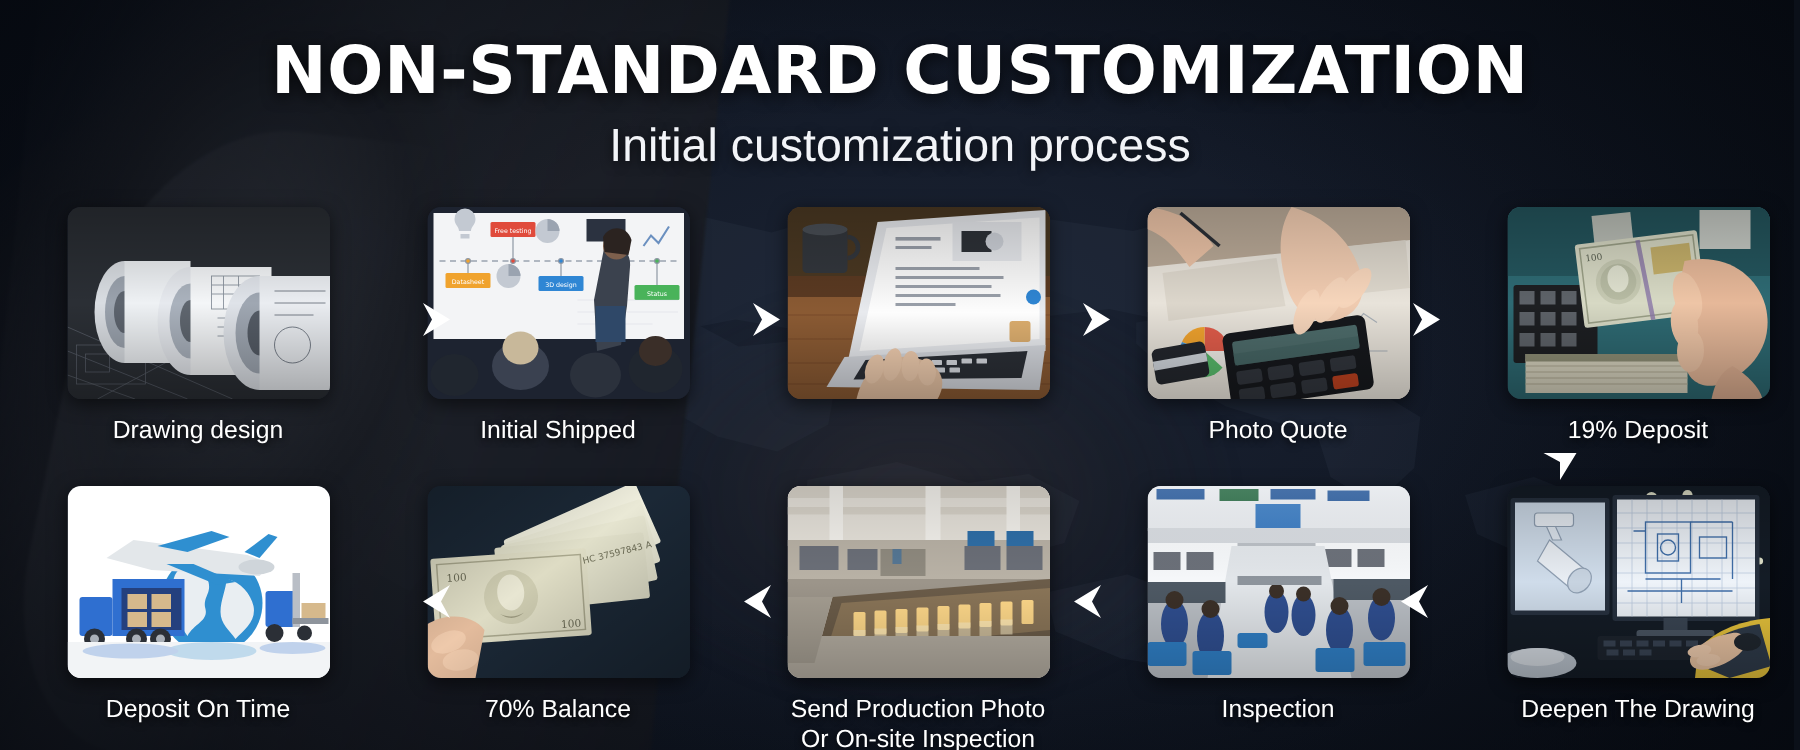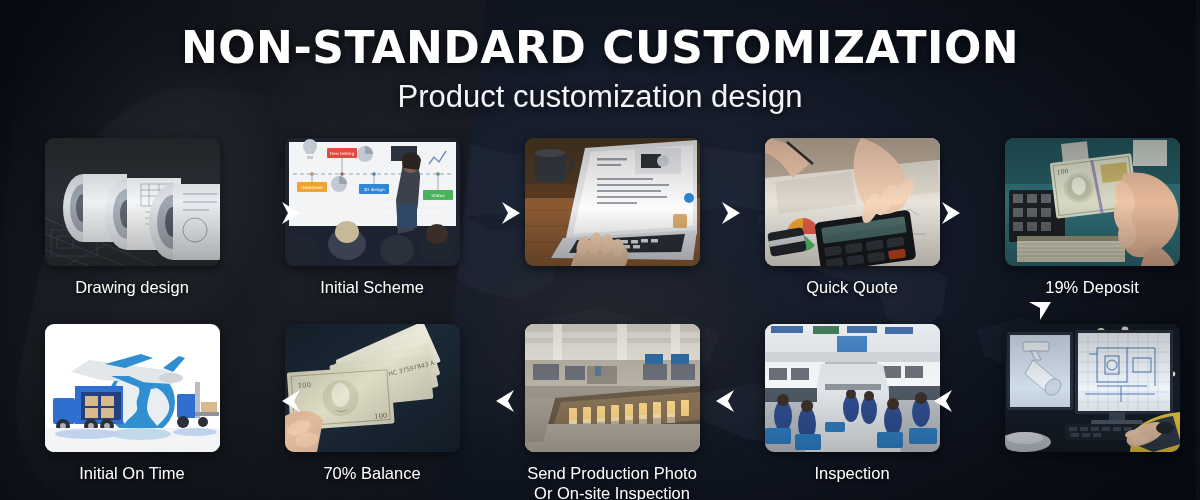--- a/index.html
+++ b/index.html
@@ -140,21 +140,21 @@
       </g>
     </svg>
   </div>
   <div class="bg-layer figure-left"></div>
   <div class="bg-layer figure-mid"></div>
   <div class="bg-layer figure-right"></div>
   <div class="bg-layer vignette"></div>
 
   <div class="heads">
     <div class="title">NON-STANDARD CUSTOMIZATION</div>
-    <div class="subtitle">Product customization design</div>
+    <div class="subtitle">Initial customization process</div>
   </div>
 
   <div class="row" id="row1">
 
     <div class="cell">
       <div class="thumb">
         <svg viewBox="0 0 175 128" preserveAspectRatio="none">
           <rect width="175" height="128" fill="#2b2f35"></rect>
           <g stroke="#6f7681" stroke-width=".5" opacity=".7">
             <path d="M0 96 L80 128 M0 112 L45 128 M20 128 L95 88 M0 80 L110 128"></path>
@@ -248,21 +248,21 @@
           <g fill="#20262f">
             <ellipse cx="18" cy="112" rx="16" ry="14"></ellipse>
               <ellipse cx="62" cy="106" rx="19" ry="16" fill="#3a4150"></ellipse>
             <ellipse cx="62" cy="94" rx="12" ry="11" fill="#c8b89a"></ellipse>
             <ellipse cx="112" cy="112" rx="17" ry="15" fill="#2b313c"></ellipse>
             <ellipse cx="152" cy="108" rx="18" ry="16"></ellipse>
               <ellipse cx="152" cy="96" rx="11" ry="10" fill="#3a2e28"></ellipse>
           </g>
         </svg>
       </div>
-      <div class="caption">Initial Scheme</div>
+      <div class="caption">Initial Shipped</div>
     </div>
 
     <div class="cell">
       <div class="thumb">
         <svg viewBox="0 0 175 128" preserveAspectRatio="none">
           <rect width="175" height="128" fill="#5b3a22"></rect>
           <rect y="60" width="175" height="68" fill="#8a5a33"></rect>
           <g stroke="#6e4526" stroke-width=".8" opacity=".6">
               <path d="M0 72 H175 M0 88 H175 M0 104 H175 M0 118 H175"></path>
             </g>
@@ -376,21 +376,21 @@
           <rect width="175" height="128" fill="url(#sh4)"></rect>
           <defs>
               <linearGradient id="sh4" x1="0" y1="0" x2="0" y2="1">
             <stop offset="0" stop-color="#000" stop-opacity=".18"></stop>
                 <stop offset=".5" stop-color="#000" stop-opacity="0"></stop>
             <stop offset="1" stop-color="#000" stop-opacity=".25"></stop>
               </linearGradient>
             </defs>
         </svg>
       </div>
-      <div class="caption">Quick Quote</div>
+      <div class="caption">Photo Quote</div>
     </div>
 
     <div class="cell">
       <div class="thumb">
         <svg viewBox="0 0 175 128" preserveAspectRatio="none">
           <rect width="175" height="128" fill="#2e6a73"></rect>
           <rect width="175" height="46" fill="#24555d"></rect>
           <g fill="#d8d4c8" opacity=".85">
             <rect x="56" y="6" width="26" height="30" transform="rotate(-6 56 6)"></rect>
             <rect x="128" y="2" width="34" height="26" fill="#e3e0d6"></rect>
@@ -492,21 +492,21 @@
               <circle cx="158" cy="98" r="5" fill="#2b2f36"></circle>
           </g>
           <rect y="104" width="175" height="24" fill="#f2f4f6"></rect>
           <g opacity=".25">
             <ellipse cx="96" cy="110" rx="30" ry="6" fill="#2f8fd0"></ellipse>
             <ellipse cx="42" cy="110" rx="32" ry="5" fill="#2f6fd0"></ellipse>
             <ellipse cx="150" cy="108" rx="22" ry="4" fill="#2f6fd0"></ellipse>
           </g>
         </svg>
       </div>
-      <div class="caption">Initial On Time</div>
+      <div class="caption">Deposit On Time</div>
     </div>
 
     <div class="cell">
       <div class="thumb">
         <svg viewBox="0 0 175 128" preserveAspectRatio="none">
           <rect width="175" height="128" fill="#1b2836"></rect>
           <g>
             <g transform="rotate(-24 120 60)">
                 <rect x="66" y="10" width="96" height="44" rx="2" fill="#efeedd"></rect>
               </g>
@@ -749,20 +749,21 @@
           <rect width="175" height="128" fill="url(#sh10)"></rect>
           <defs>
               <linearGradient id="sh10" x1="0" y1="0" x2="0" y2="1">
             <stop offset="0" stop-color="#000" stop-opacity=".2"></stop>
                 <stop offset=".5" stop-color="#000" stop-opacity="0"></stop>
             <stop offset="1" stop-color="#000" stop-opacity=".25"></stop>
               </linearGradient>
             </defs>
         </svg>
       </div>
+      <div class="caption">Deepen The Drawing</div>
     </div>
   </div>
 
   <div class="arrow ar1" style="left:278px">
     <svg width="26" height="26" viewBox="0 0 26 26">
         <path d="M4 2 L22 13 L4 24 L10 13 Z" fill="#ffffff"></path>
       </svg>
   </div>
   <div class="arrow ar1" style="left:498px">
     <svg width="26" height="26" viewBox="0 0 26 26">

